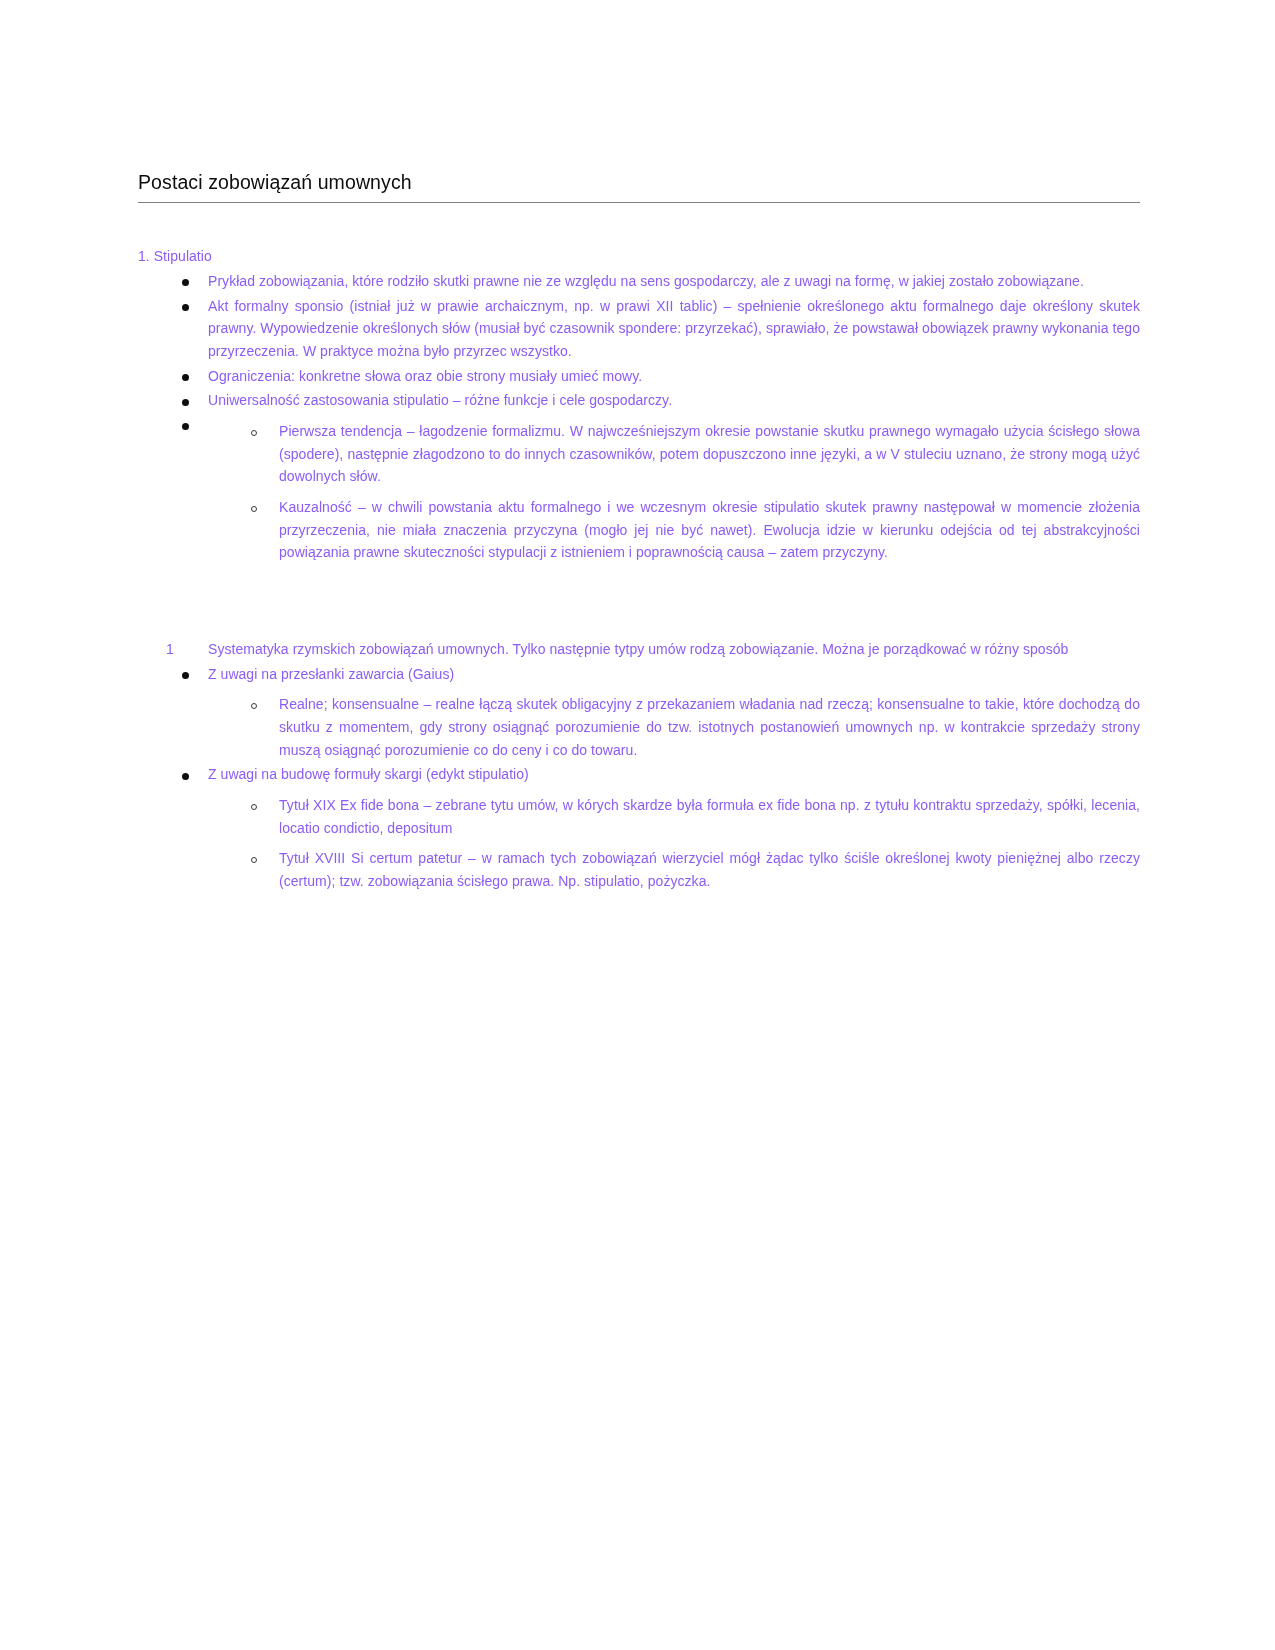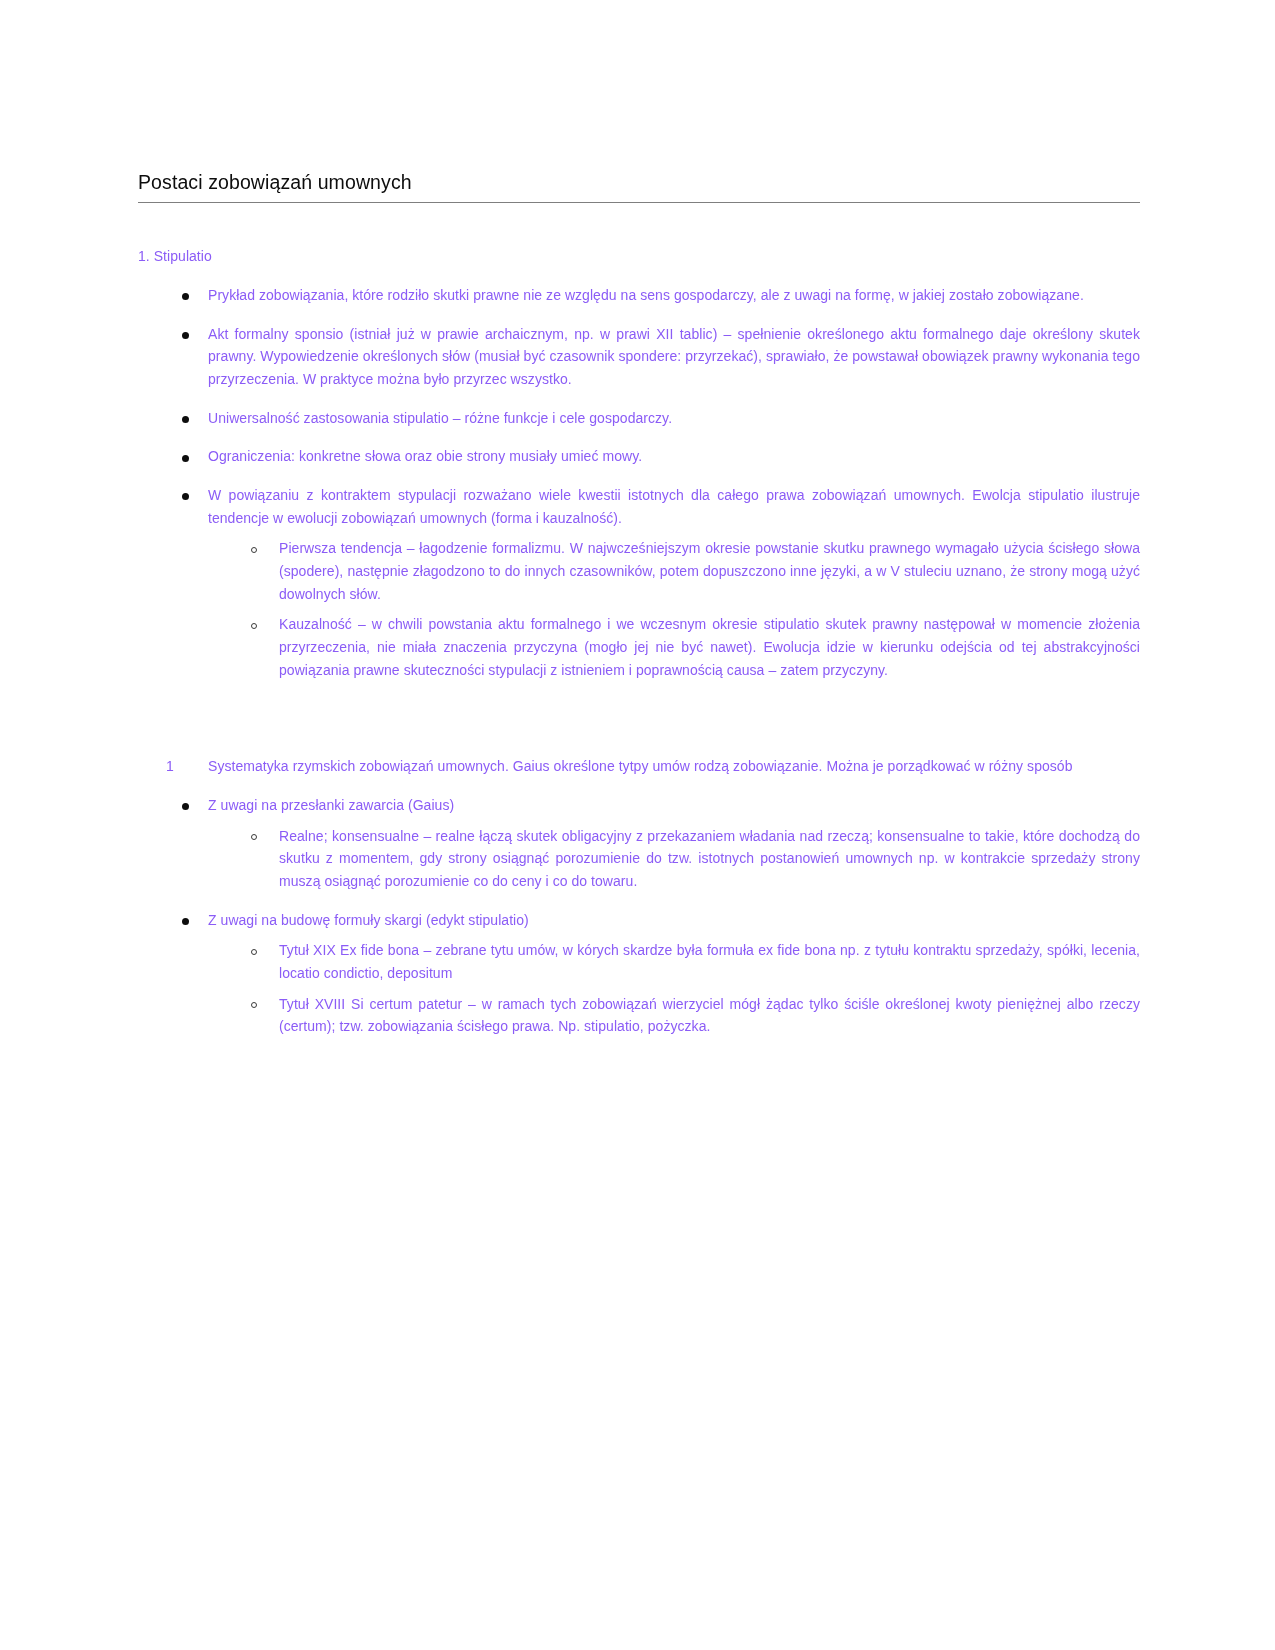--- a/index.html
+++ b/index.html
@@ -63,21 +63,21 @@
   .num-item .marker-num {
     position: absolute;
     left: 28px;
     top: 0;
   }
 
   
   .b1 {
     position: relative;
     padding-left: 70px;
-    margin-top: 16px;
+    margin-top: 2px;
   }
   .b1 > .marker {
     position: absolute;
     left: 44px;
     top: 0.66em;
     width: 7px;
     height: 7px;
     border-radius: 50%;
     background: #0d0d0d;
   }
@@ -107,27 +107,27 @@
 
 <div class="page">
 
   <div class="doc-header">Postaci zobowiązań umownych</div>
   <hr class="header-rule">
 
   <div id="content">
       <div class="block section-title">1. Stipulatio</div>
       <div class="block b1"><span class="marker"></span><span>Prykład zobowiązania, które rodziło skutki prawne nie ze względu na sens gospodarczy, ale z uwagi na formę, w jakiej zostało zobowiązane.</span></div>
       <div class="block b1"><span class="marker"></span><span>Akt formalny sponsio (istniał już w prawie archaicznym, np. w prawi XII tablic) – spełnienie określonego aktu formalnego daje określony skutek prawny. Wypowiedzenie określonych słów (musiał być czasownik spondere: przyrzekać), sprawiało, że powstawał obowiązek prawny wykonania tego przyrzeczenia. W praktyce można było przyrzec wszystko.</span></div>
+      <div class="block b1"><span class="marker"></span><span>Ograniczenia: konkretne słowa oraz obie strony musiały umieć mowy.</span></div>
       <div class="block b1"><span class="marker"></span><span>Uniwersalność zastosowania stipulatio – różne funkcje i cele gospodarczy.</span></div>
-      <div class="block b1"><span class="marker"></span><span>Ograniczenia: konkretne słowa oraz obie strony musiały umieć mowy.</span></div>
-      <div class="block b1"><span class="marker"></span><span>W powiązaniu z kontraktem stypulacji rozważano wiele kwestii istotnych dla całego prawa zobowiązań umownych. Ewolcja stipulatio ilustruje tendencje w ewolucji zobowiązań umownych (forma i kauzalność).</span></div>
+      <div class="block b1"><span class="marker"></span></div>
       <div class="block b2"><span class="marker"></span><span>Pierwsza tendencja – łagodzenie formalizmu. W najwcześniejszym okresie powstanie skutku prawnego wymagało użycia ścisłego słowa (spodere), następnie złagodzono to do innych czasowników, potem dopuszczono inne języki, a w V stuleciu uznano, że strony mogą użyć dowolnych słów.</span></div>
       <div class="block b2"><span class="marker"></span><span>Kauzalność – w chwili powstania aktu formalnego i we wczesnym okresie stipulatio skutek prawny następował w momencie złożenia przyrzeczenia, nie miała znaczenia przyczyna (mogło jej nie być nawet). Ewolucja idzie w kierunku odejścia od tej abstrakcyjności powiązania prawne skuteczności stypulacji z istnieniem i poprawnością causa – zatem przyczyny.</span></div>
       <div class="gap-lg"></div>
-      <div class="block num-item"><span class="marker-num">1</span><span>Systematyka rzymskich zobowiązań umownych. Gaius określone tytpy umów rodzą zobowiązanie. Można je porządkować  w różny sposób</span></div>
+      <div class="block num-item"><span class="marker-num">1</span><span>Systematyka rzymskich zobowiązań umownych. Tylko następnie tytpy umów rodzą zobowiązanie. Można je porządkować  w różny sposób</span></div>
       <div class="block b1"><span class="marker"></span><span>Z uwagi na przesłanki zawarcia (Gaius)</span></div>
       <div class="block b2"><span class="marker"></span><span>Realne; konsensualne – realne łączą skutek obligacyjny z przekazaniem władania nad rzeczą; konsensualne to takie, które dochodzą do skutku z momentem, gdy strony osiągnąć porozumienie do tzw. istotnych postanowień umownych np. w kontrakcie sprzedaży strony muszą osiągnąć porozumienie co do ceny i co do towaru.</span></div>
       <div class="block b1"><span class="marker"></span><span>Z uwagi na budowę formuły skargi (edykt stipulatio)</span></div>
       <div class="block b2"><span class="marker"></span><span>Tytuł XIX Ex fide bona – zebrane tytu umów, w kórych skardze była formuła ex fide bona np. z tytułu kontraktu sprzedaży, spółki, lecenia, locatio condictio, depositum</span></div>
       <div class="block b2"><span class="marker"></span><span>Tytuł XVIII Si certum patetur – w ramach tych zobowiązań wierzyciel mógł żądac tylko ściśle określonej kwoty pieniężnej albo rzeczy (certum); tzw. zobowiązania ścisłego prawa. Np. stipulatio, pożyczka.</span></div>
     </div>
 
 </div>
 
 </body></html>

